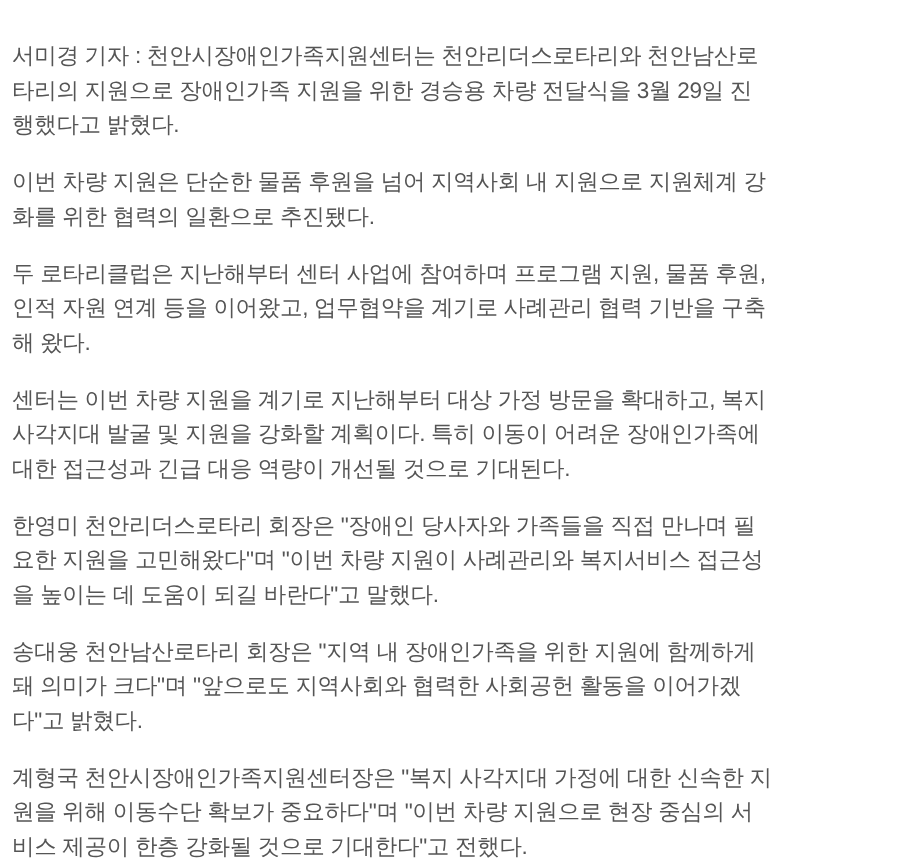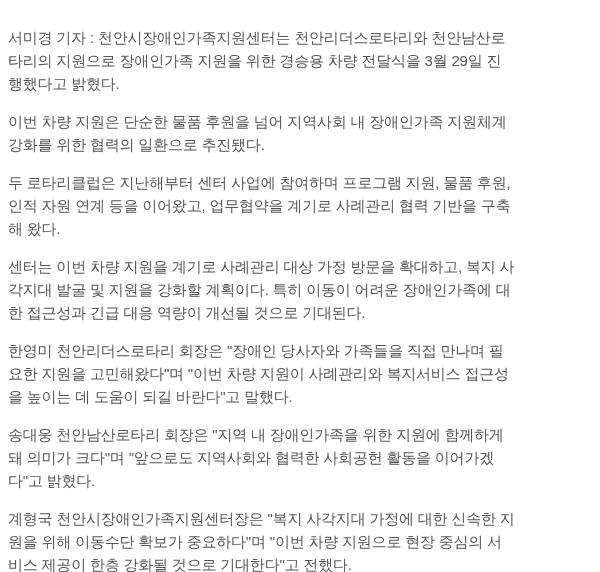--- a/index.html
+++ b/index.html
@@ -30,19 +30,19 @@
   }
   .article-paragraph:last-child {
     margin-bottom: 0;
   }
 </style>
 </head>
 <body>
 
 <div class="article-body">
   <p class="article-paragraph">서미경 기자 : 천안시장애인가족지원센터는 천안리더스로타리와 천안남산로타리의 지원으로 장애인가족 지원을 위한 경승용 차량 전달식을 3월 29일 진행했다고 밝혔다.</p>
-  <p class="article-paragraph">이번 차량 지원은 단순한 물품 후원을 넘어 지역사회 내 장애인가족 지원체계 강화를 위한 협력의 일환으로 추진됐다.</p>
+  <p class="article-paragraph">이번 차량 지원은 단순한 물품 후원을 넘어 지역사회 내 지원으로 지원체계 강화를 위한 협력의 일환으로 추진됐다.</p>
   <p class="article-paragraph">두 로타리클럽은 지난해부터 센터 사업에 참여하며 프로그램 지원, 물품 후원, 인적 자원 연계 등을 이어왔고, 업무협약을 계기로 사례관리 협력 기반을 구축해 왔다.</p>
-  <p class="article-paragraph">센터는 이번 차량 지원을 계기로 사례관리 대상 가정 방문을 확대하고, 복지 사각지대 발굴 및 지원을 강화할 계획이다. 특히 이동이 어려운 장애인가족에 대한 접근성과 긴급 대응 역량이 개선될 것으로 기대된다.</p>
+  <p class="article-paragraph">센터는 이번 차량 지원을 계기로 지난해부터 대상 가정 방문을 확대하고, 복지 사각지대 발굴 및 지원을 강화할 계획이다. 특히 이동이 어려운 장애인가족에 대한 접근성과 긴급 대응 역량이 개선될 것으로 기대된다.</p>
   <p class="article-paragraph">한영미 천안리더스로타리 회장은 "장애인 당사자와 가족들을 직접 만나며 필요한 지원을 고민해왔다"며 "이번 차량 지원이 사례관리와 복지서비스 접근성을 높이는 데 도움이 되길 바란다"고 말했다.</p>
   <p class="article-paragraph">송대웅 천안남산로타리 회장은 "지역 내 장애인가족을 위한 지원에 함께하게 돼 의미가 크다"며 "앞으로도 지역사회와 협력한 사회공헌 활동을 이어가겠다"고 밝혔다.</p>
   <p class="article-paragraph">계형국 천안시장애인가족지원센터장은 "복지 사각지대 가정에 대한 신속한 지원을 위해 이동수단 확보가 중요하다"며 "이번 차량 지원으로 현장 중심의 서비스 제공이 한층 강화될 것으로 기대한다"고 전했다.</p>
 </div>
 
 </body></html>

